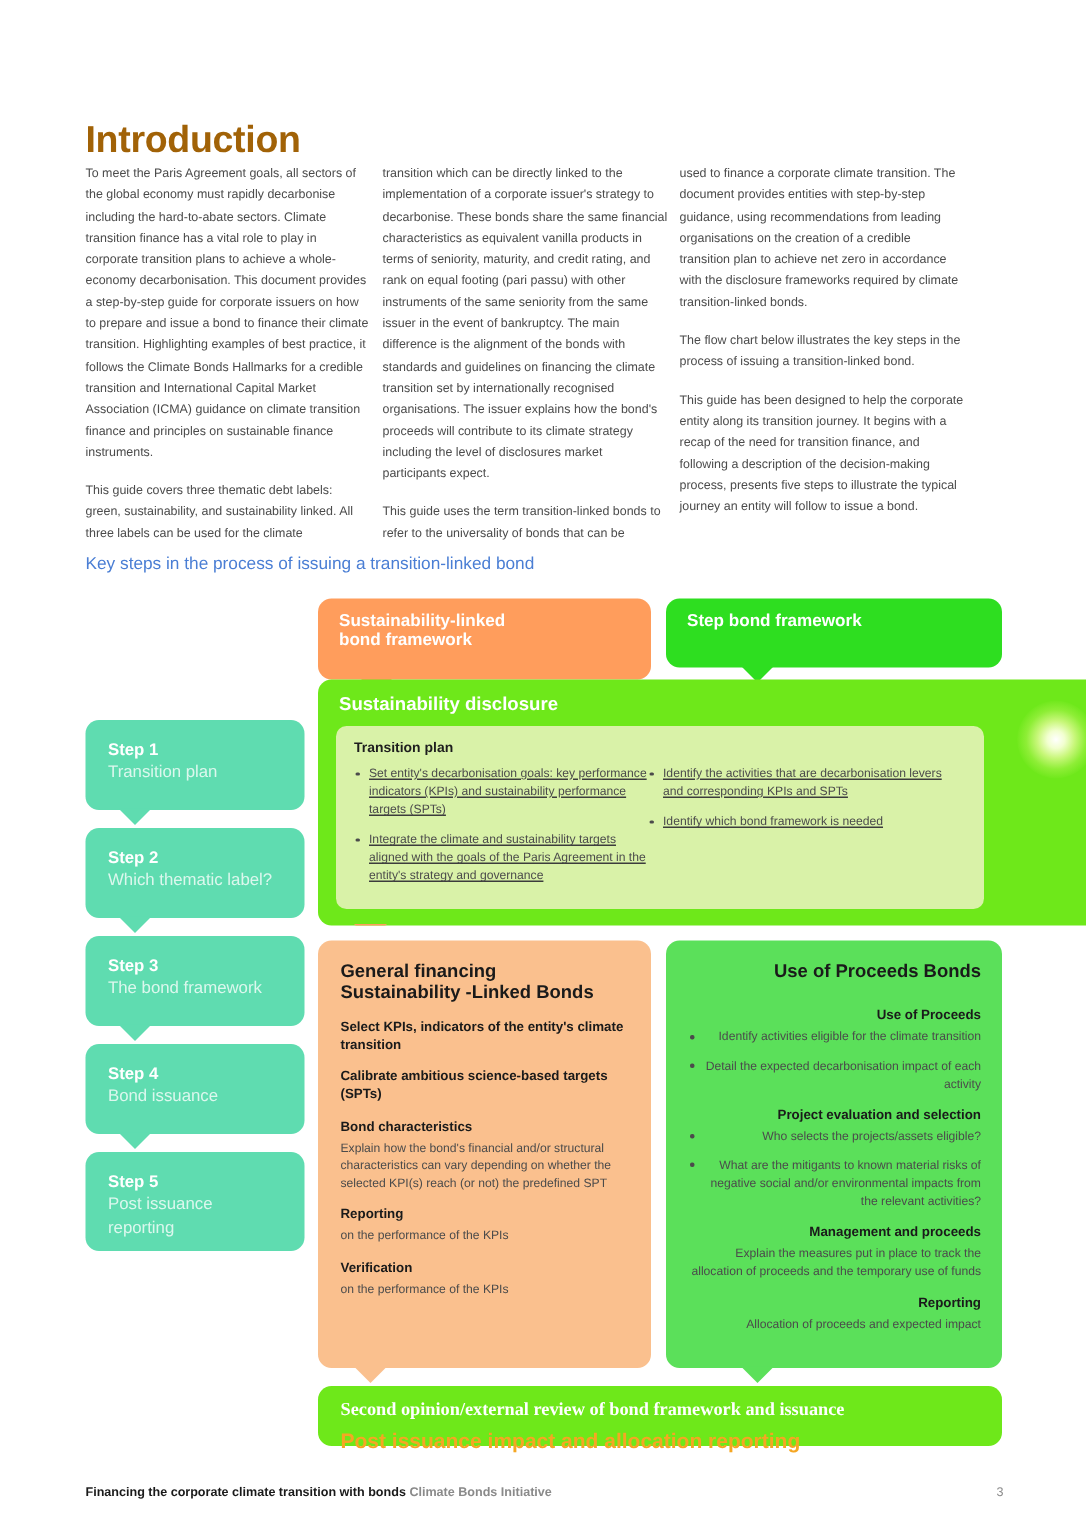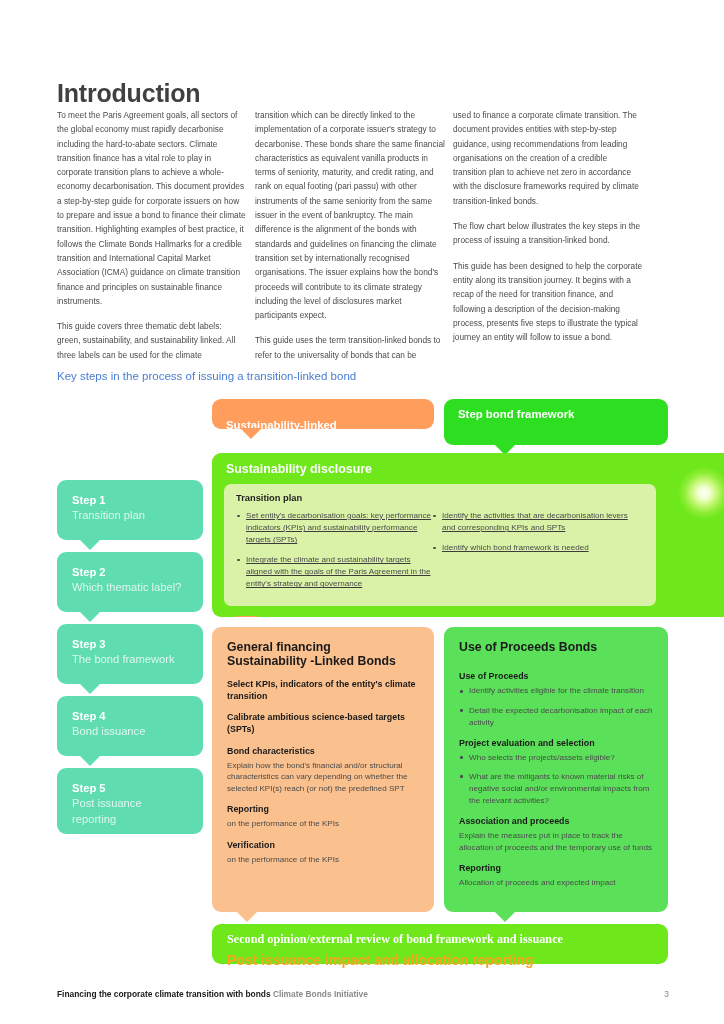--- a/index.html
+++ b/index.html
@@ -22,21 +22,21 @@
     height: 1024px;
   }
 
   
   .page-title {
     position: absolute;
     left: 57px;
     top: 62px;
     font-size: 25px;
     font-weight: bold;
-    color: #404040;
+    color: #a16207;
     letter-spacing: -0.2px;
   }
 
   
   .intro-cols {
     position: absolute;
     left: 57px;
     top: 108px;
     width: 612px;
     display: flex;
@@ -87,24 +87,24 @@
     bottom: -10px;
     width: 0;
     height: 0;
     border-left: 11px solid transparent;
     border-right: 11px solid transparent;
     border-top: 11px solid var(--notch, #2EDE20);
   }
 
   
   .fw-slb {
-    left: 212px; top: 399px; width: 222px; height: 30px;
+    left: 212px; top: 399px; width: 222px; height: 54px;
     background: #FF9D5C;
     --notch: #FF9D5C;
-    padding: 20px 0 0 14px;
+    padding: 9px 0 0 14px;
   }
   .fw-green {
     left: 444px; top: 399px; width: 224px; height: 46px;
     background: #2EDE20;
     --notch: #2EDE20;
     padding: 9px 0 0 14px;
   }
   .fw-slb .fw-label, .fw-green .fw-label {
     color: #ffffff;
     font-weight: bold;
@@ -216,20 +216,21 @@
     background: #FAC08E;
     --notch: #FAC08E;
     padding: 13px 14px 0 15px;
   }
   
   .panel-uop {
     left: 444px; top: 627px; width: 224px; height: 285px;
     background: #5BE05A;
     --notch: #5BE05A;
     padding: 13px 14px 0 15px;
+    text-align: right;
   }
   .panel-title {
     font-weight: bold;
     font-size: 12.3px;
     line-height: 14.4px;
     color: #1a1a1a;
     white-space: pre-line;
     margin-bottom: 9px;
   }
   .panel-uop .panel-title { margin-bottom: 16px; }
@@ -409,21 +410,21 @@
 
       <div class="sub-block">
         <div class="sub-head">Project evaluation and selection</div>
         <ul class="bullets">
           <li>Who selects the projects/assets eligible?</li>
           <li>What are the mitigants to known material risks of negative social and/or environmental impacts from the relevant activities?</li>
         </ul>
       </div>
 
       <div class="sub-block">
-        <div class="sub-head">Association and proceeds</div>
+        <div class="sub-head">Management and proceeds</div>
         <div class="sub-body">Explain the measures put in place to track the allocation of proceeds and the temporary use of funds</div>
       </div>
 
       <div class="sub-block">
         <div class="sub-head">Reporting</div>
         <div class="sub-body">Allocation of proceeds and expected impact</div>
       </div>
     </div>
 
     <div class="box bottom-bar">

